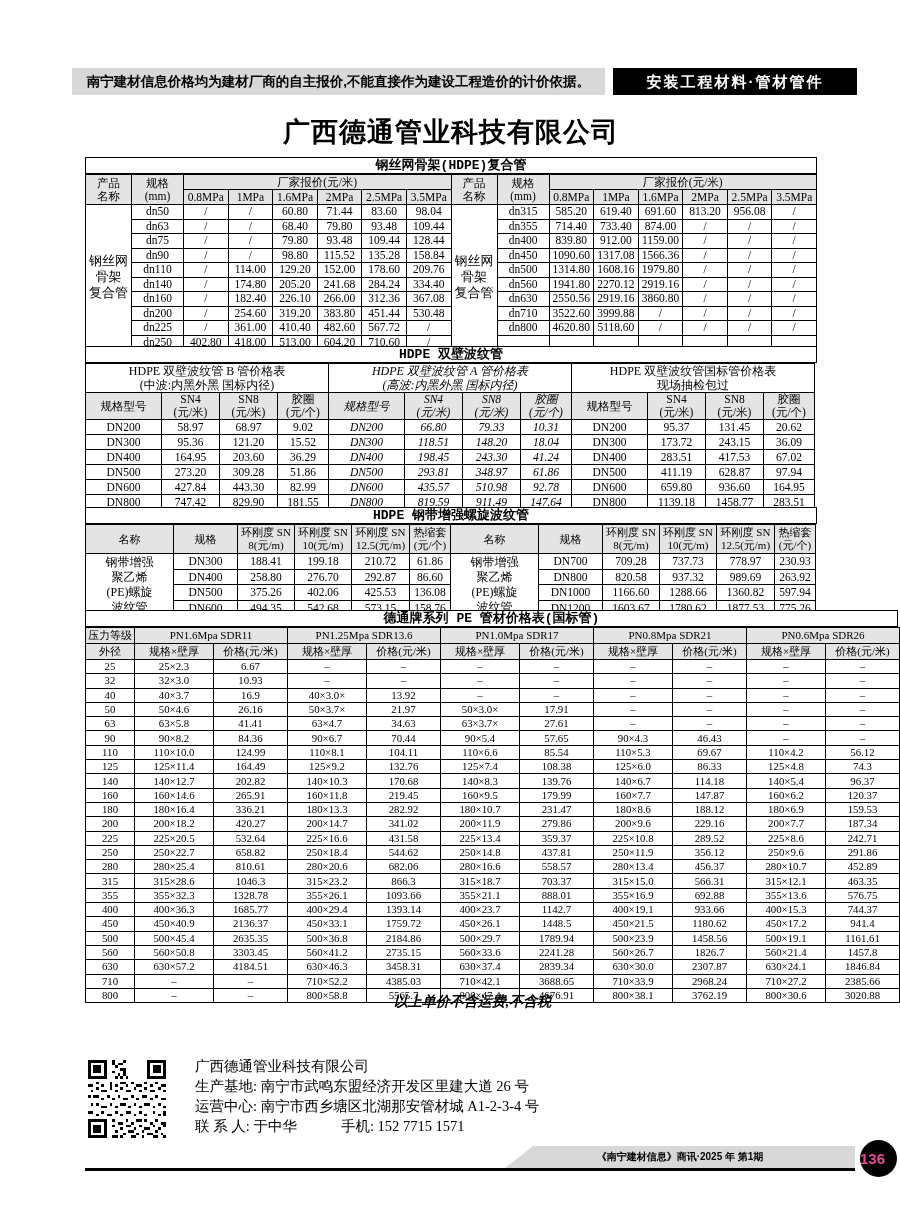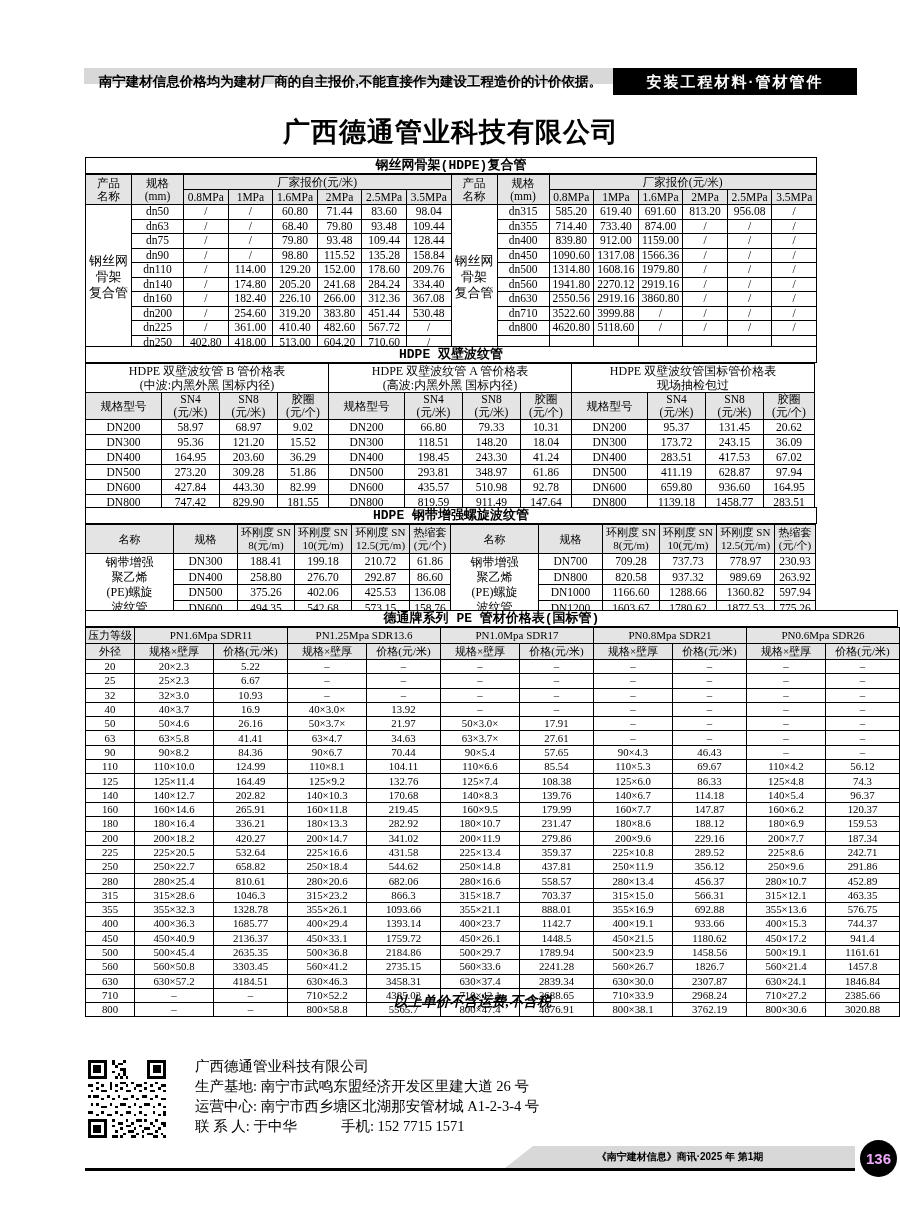--- a/index.html
+++ b/index.html
@@ -1,21 +1,21 @@
 <!DOCTYPE html>
 <html><head>
 <meta charset="utf-8">
 <style>
   html,body{margin:0;padding:0;}
   body{background:#fff;font-family:"Liberation Serif","DejaVu Serif",serif;color:#000;}
   #page{position:relative;width:900px;height:1229px;background:#fff;overflow:hidden;}
 
   
   .notice-row{position:absolute;top:68px;left:72px;width:790px;height:29px;}
-  .notice{position:absolute;left:12px;top:0;width:533px;height:16px;background:#d8d8d8;
+  .notice{position:absolute;left:0;top:0;width:533px;height:27px;background:#d8d8d8;
     font-family:"Liberation Sans","DejaVu Sans",sans-serif;font-weight:bold;font-size:13.5px;
     line-height:27px;text-align:center;white-space:nowrap;}
   .badge{position:absolute;left:541px;top:0;width:244px;height:27px;background:#000;color:#fff;
     font-family:"Liberation Sans","DejaVu Sans",sans-serif;font-weight:bold;font-size:15px;
     line-height:27px;text-align:center;letter-spacing:2px;}
 
   .company-title{position:absolute;top:114px;left:85px;width:732px;text-align:center;
     font-size:27px;font-weight:bold;letter-spacing:1px;}
 
   .band{position:absolute;left:85px;}
@@ -64,22 +64,22 @@
   .contact{position:absolute;left:110px;top:0;font-size:14.5px;line-height:20px;white-space:nowrap;}
   .contact .phone-gap{display:inline-block;width:44px;}
 
   
   .bottom-line{position:absolute;top:1168px;left:85px;width:770px;height:3px;background:#000;}
   .issue-bar{position:absolute;top:1146px;left:505px;width:350px;height:22px;background:#d8d8d8;
     clip-path:polygon(0 100%,28px 0,100% 0,100% 100%);
     font-family:"Liberation Sans","DejaVu Sans",sans-serif;font-size:10px;font-weight:bold;
     line-height:22px;text-align:center;}
   .page-circle{position:absolute;top:1140px;left:860px;width:37px;height:37px;border-radius:50%;
-    background:#000;color:#f0abfc;font-family:"Liberation Sans","DejaVu Sans",sans-serif;
-    font-size:15px;font-weight:bold;line-height:37px;text-align:center;}
+    background:#000;color:#ec4899;font-family:"Liberation Sans","DejaVu Sans",sans-serif;
+    font-size:15px;font-weight:bold;line-height:37px;text-align:left;}
 </style>
 </head>
 <body>
 
 <div id="page">
 
   <div class="notice-row">
     <div class="notice">南宁建材信息价格均为建材厂商的自主报价,不能直接作为建设工程造价的计价依据。</div>
     <div class="badge">安装工程材料·管材管件</div>
   </div>
@@ -396,21 +396,21 @@
               <td>82.99</td>
             </tr>
             <tr>
               <td>DN800</td>
               <td>747.42</td>
               <td>829.90</td>
               <td>181.55</td>
             </tr>
           </tbody>
       </table>
-      <table class="t2" style="margin-left:-1px;">
+      <table class="t2" style="margin-left:-1px;font-style:italic;">
         <colgroup>
             <col style="width:76px">
             <col style="width:58px">
             <col style="width:58px">
             <col>
           </colgroup>
         <thead>
           <tr>
               <th colspan="4" class="cap pre"><span>HDPE 双壁波纹管 A 管价格表</span><br><span>(高波:内黑外黑  国标内径)</span></th>
             </tr>
@@ -682,33 +682,20 @@
           <th class="sub">规格×壁厚</th>
           <th class="sub">价格(元/米)</th>
           <th class="sub">规格×壁厚</th>
           <th class="sub">价格(元/米)</th>
           <th class="sub">规格×壁厚</th>
           <th class="sub">价格(元/米)</th>
         </tr>
       </thead>
       <tbody>
           <tr>
-            <td>20</td>
-            <td>20×2.3</td>
-            <td>5.22</td>
-            <td>–</td>
-            <td>–</td>
-            <td>–</td>
-            <td>–</td>
-            <td>–</td>
-            <td>–</td>
-            <td>–</td>
-            <td>–</td>
-          </tr>
-          <tr>
             <td>25</td>
             <td>25×2.3</td>
             <td>6.67</td>
             <td>–</td>
             <td>–</td>
             <td>–</td>
             <td>–</td>
             <td>–</td>
             <td>–</td>
             <td>–</td>

